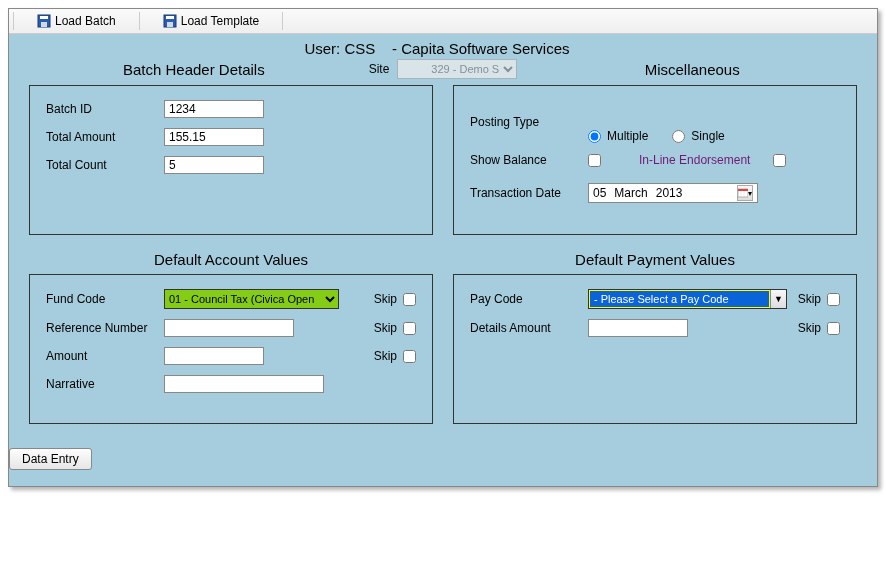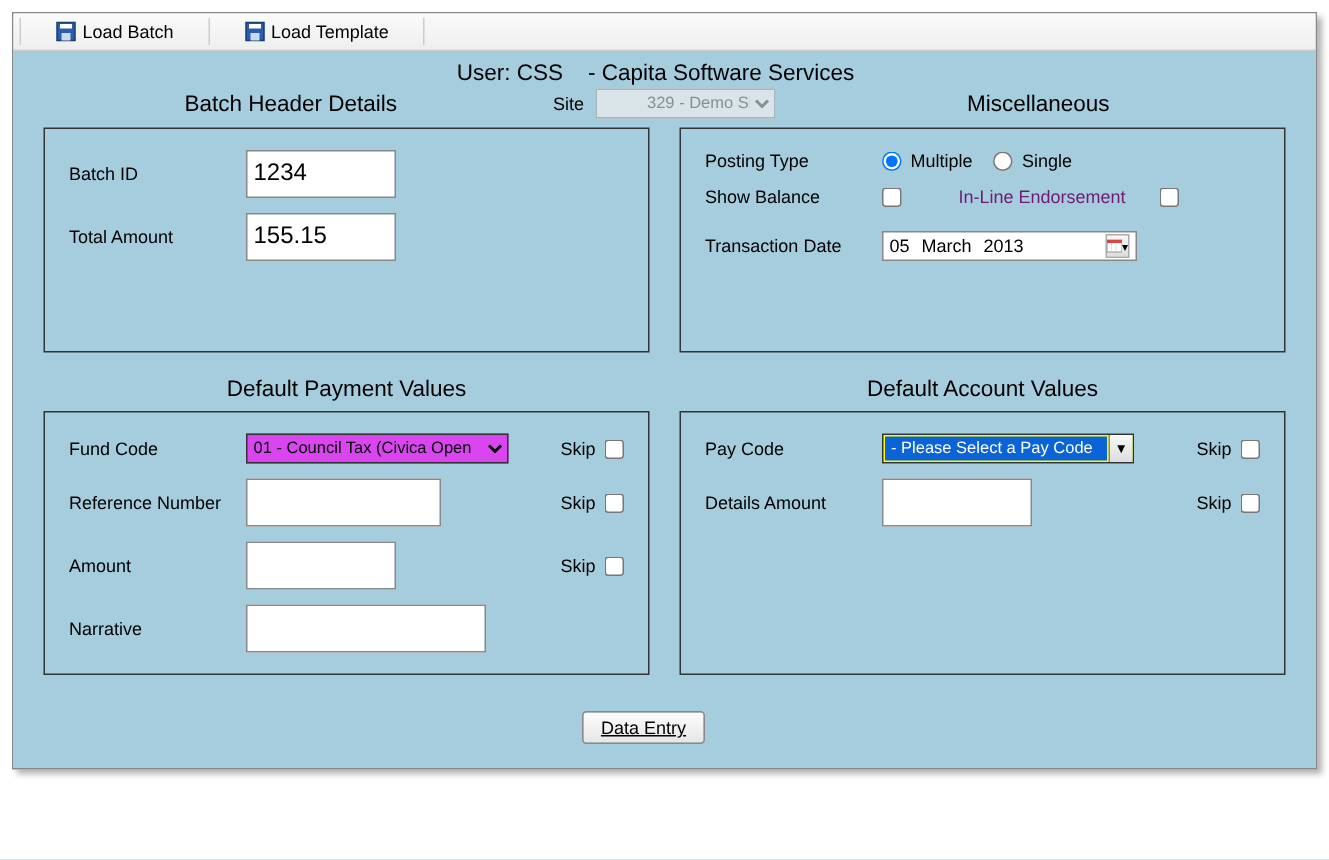--- a/index.html
+++ b/index.html
@@ -94,42 +94,43 @@
     align-items: center;
     margin-bottom: 10px;
     gap: 8px;
   }
   .row:last-child { margin-bottom: 0; }
   .label {
     width: 110px;
   }
   .text-input {
     width: 100px;
-    height: 32px;
+    height: 18px;
     border: 1px solid #888;
     padding: 1px 4px;
-    font-size: 16px;
+    font-size: 12px;
     background: #fff;
   }
   .text-input.med { width: 130px; }
   .text-input.wide { width: 160px; }
   .select {
     height: 20px;
     font-size: 11px;
     border: 1px solid #333;
     background: #fff;
   }
   .select.yellow {
-    background: #d946ef;
+    background: #84cc16;
     width: 175px;
   }
   .radio-group {
     display: flex;
     align-items: flex-end;
-    gap: 14px;
+    gap: 24px;
+    margin-top: 29px;
   }
   .radio-wrap {
     display: flex;
     align-items: center;
     gap: 6px;
   }
   input[type=radio], input[type=checkbox] {
     margin: 0;
     width: 13px;
     height: 13px;
@@ -169,36 +170,35 @@
     padding: 0 20px 6px 20px;
     gap: 20px;
   }
   .section-titles-row > div {
     flex: 1;
     text-align: center;
     font-size: 15px;
   }
   .footer {
     display: flex;
-    justify-content: center;
+    justify-content: flex-start;
     padding: 8px 28px 6px 0;
-    text-decoration: underline;
   }
   .entry-btn {
     background: linear-gradient(#fdfdfd,#e6e6e6);
     border: 1px solid #888;
     border-radius: 3px;
     padding: 3px 12px;
     font-size: 12px;
     cursor: pointer;
   }
   .paycode-select {
     display: inline-flex;
     align-items: center;
-    width: 168px;
+    width: 199px;
     height: 20px;
     background: #ffff00;
     border: 1px solid #333;
     font-size: 11px;
     cursor: pointer;
     padding: 0;
   }
   .paycode-text {
     flex: 1;
     background: #0a64d8;
@@ -272,20 +272,24 @@
     <div class="panels">
 
       <div class="panel">
         <div class="row">
           <span class="label">Batch ID</span>
           <input class="text-input" value="1234" style="">
         </div>
         <div class="row">
           <span class="label">Total Amount</span>
           <input class="text-input" value="155.15" style="">
+        </div>
+        <div class="row">
+          <span class="label">Total Count</span>
+          <input class="text-input" value="5" style="">
         </div>
       </div>
 
       <div class="panel">
         <div class="row">
           <span class="label">Posting Type</span>
           <div class="radio-group">
             <label class="radio-wrap">
               <input type="radio" name="ptype" checked="" style="">
               <span>Multiple</span>
@@ -317,22 +321,22 @@
                   <line x1="3" y1="3" x2="3" y2="9" stroke="#ccc" stroke-width="0.4"></line>
                   <line x1="6" y1="3" x2="6" y2="9" stroke="#ccc" stroke-width="0.4"></line>
                 </svg>▾
             </span>
           </div>
         </div>
       </div>
     </div>
 
     <div class="section-titles-row">
+      <div>Default Account Values</div>
       <div>Default Payment Values</div>
-      <div>Default Account Values</div>
     </div>
 
     <div class="panels">
 
       <div class="panel">
         <div class="row">
           <span class="label">Fund Code</span>
           <select class="select yellow">
             <option>01 - Council Tax (Civica Open</option>
           </select>

